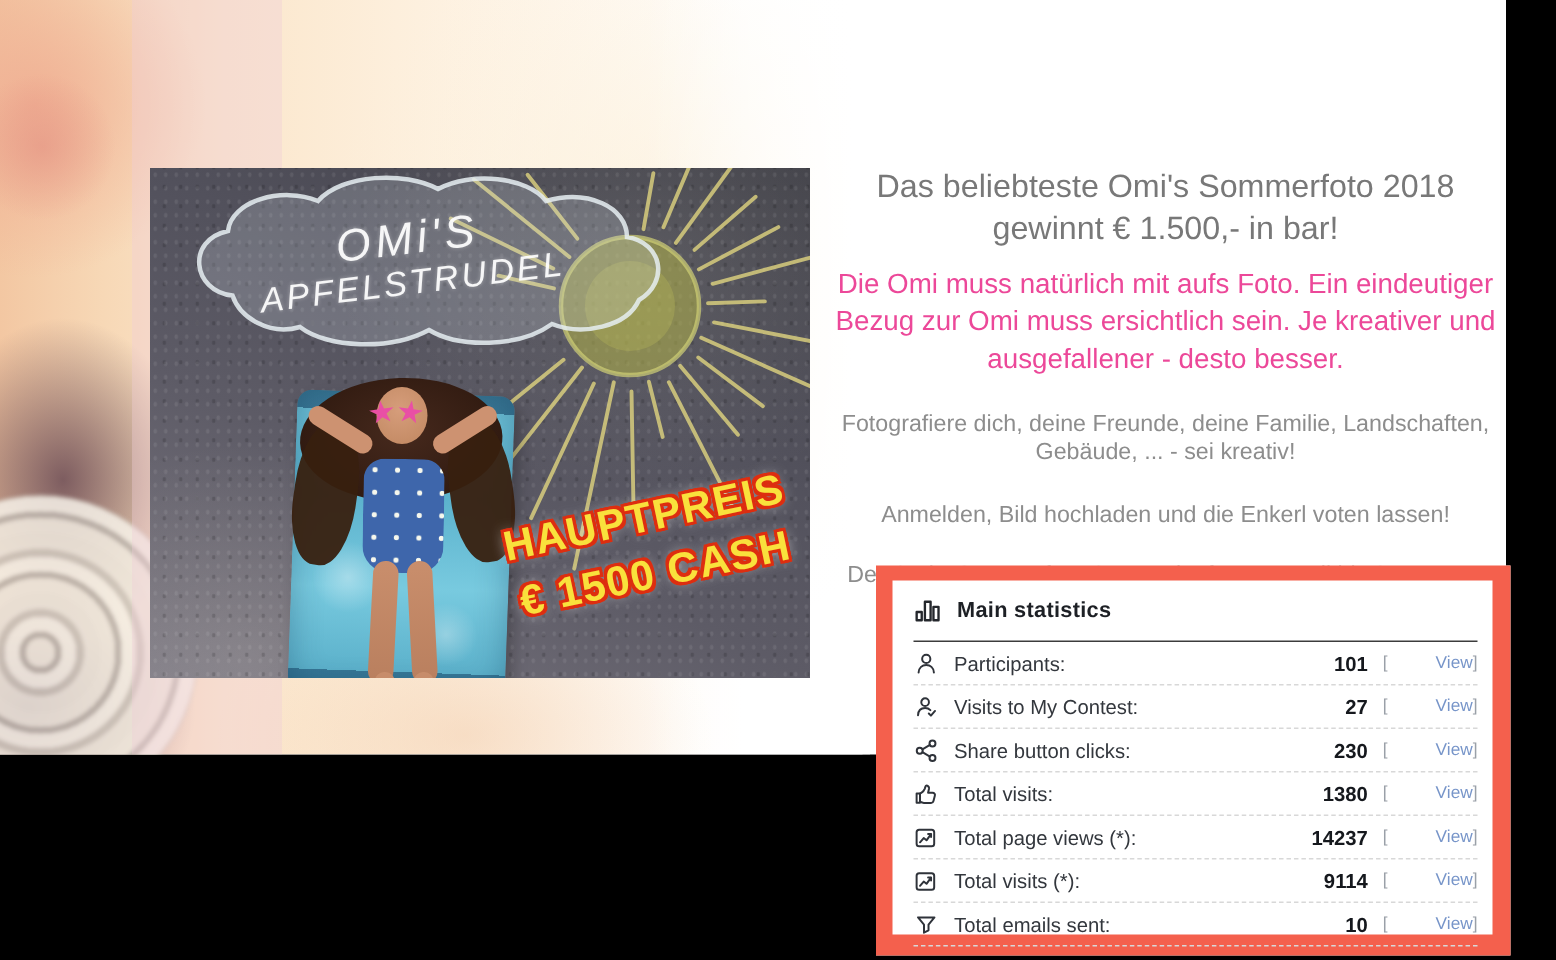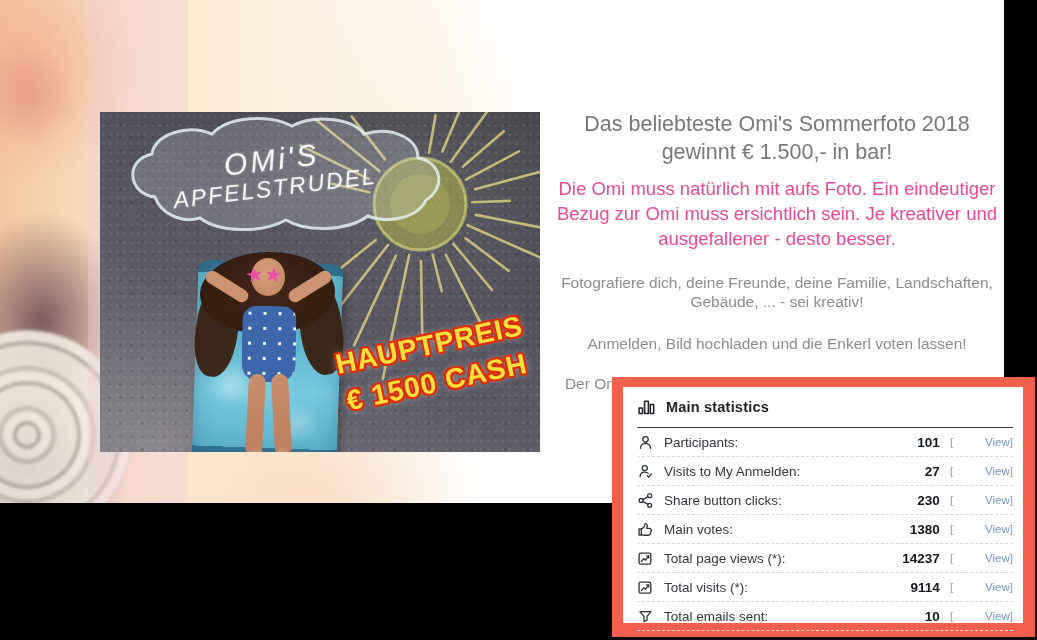--- a/index.html
+++ b/index.html
@@ -90,21 +90,21 @@
 
   
   .intro{position:absolute;left:546px;top:110px;width:462px;text-align:center;}
   .intro-title{font-size:21.5px;line-height:28px;color:#787878;margin:0;font-weight:400;}
   .intro-p1{font-size:18.5px;line-height:25px;color:#ec4899;margin:10px 0 0 0;}
   .intro-p2{font-size:15.5px;line-height:19px;color:#8d8d8d;margin:22px 0 0 0;}
   .intro-p3{font-size:15.5px;line-height:19px;color:#8d8d8d;margin:23px 0 0 0;}
   .intro-p4{font-size:15.5px;line-height:19px;color:#8d8d8d;margin:21px 0 0 0;}
 
   
-  .stats-panel{position:absolute;left:612px;top:377px;width:400px;height:236px;z-index:5;
+  .stats-panel{position:absolute;left:584px;top:377px;width:400px;height:236px;z-index:5;
     background:#fff;
     border-style:solid;border-color:#f4604d;
     border-top-width:10px;border-left-width:11px;border-right-width:12px;border-bottom-width:14px;}
   .stats-inner{position:absolute;inset:0;padding:0 8px 0 12px;}
   .stats-header{height:40px;display:flex;align-items:center;gap:10px;
     border-bottom:1px solid #3c3c3c;margin:0 2px;}
   .stats-title{font-size:14.5px;font-weight:700;color:#1d2025;letter-spacing:.2px;}
   .stat-row{height:28px;display:flex;align-items:center;gap:10px;
     border-bottom:1px dashed #d8d8d8;margin:0 2px;}
   .stat-row:last-child{border-bottom:1px dashed #d8d8d8;}
@@ -219,21 +219,21 @@
         <span class="stat-value">101</span>
         <a class="stat-link"><span class="br">[</span><span class="vw">View</span><span class="br">]</span></a>
       </div>
 
       <div class="stat-row">
         <svg class="st-icon" viewBox="0 0 18 18">
           <circle cx="8.2" cy="5.4" r="2.7"></circle>
           <path d="M3.2,14.6 C3.4,11.2 5.6,9.6 8.2,9.6 C9.6,9.6 10.9,10 11.9,11"></path>
           <path d="M10.8,13.4 L12.3,14.9 L15.2,11.6"></path>
         </svg>
-        <span class="stat-label">Visits to My Anmelden:</span>
+        <span class="stat-label">Visits to My Contest:</span>
         <span class="stat-spacer"></span>
         <span class="stat-value">27</span>
         <a class="stat-link"><span class="br">[</span><span class="vw">View</span><span class="br">]</span></a>
       </div>
 
       <div class="stat-row">
         <svg class="st-icon" viewBox="0 0 18 18">
           <circle cx="4.4" cy="9" r="2.1"></circle>
           <circle cx="13.4" cy="3.9" r="2.1"></circle>
           <circle cx="13.4" cy="14.1" r="2.1"></circle>
@@ -244,21 +244,21 @@
         <span class="stat-spacer"></span>
         <span class="stat-value">230</span>
         <a class="stat-link"><span class="br">[</span><span class="vw">View</span><span class="br">]</span></a>
       </div>
 
       <div class="stat-row">
         <svg class="st-icon" viewBox="0 0 18 18">
           <path d="M2.2,8.4 H4.6 V15 H2.2 Z"></path>
           <path d="M4.6,14.2 L6,14.8 C6.4,15 6.9,15.1 7.4,15.1 H12.4 C13.2,15.1 13.9,14.5 14.1,13.7 L15.1,9.9 C15.4,8.9 14.6,7.9 13.5,7.9 H10.3 L10.9,5.3 C11.1,4.3 10.6,3.3 9.7,2.9 C9.2,2.7 8.7,2.9 8.5,3.4 L7.9,5.2 C7.5,6.3 6.7,7.2 5.7,7.8 L4.6,8.5"></path>
         </svg>
-        <span class="stat-label">Main votes:</span>
+        <span class="stat-label">Total visits:</span>
         <span class="stat-spacer"></span>
         <span class="stat-value">1380</span>
         <a class="stat-link"><span class="br">[</span><span class="vw">View</span><span class="br">]</span></a>
       </div>
 
       <div class="stat-row">
         <svg class="st-icon" viewBox="0 0 18 18">
           <rect x="2.2" y="3.4" width="12.4" height="11.6" rx="1.8"></rect>
           <path d="M4.6,12.2 L7.2,9.2 L9.2,10.8 L12.2,6.6"></path>
           <path d="M10.3,6.3 L12.4,6.3 L12.4,8.4"></path>

